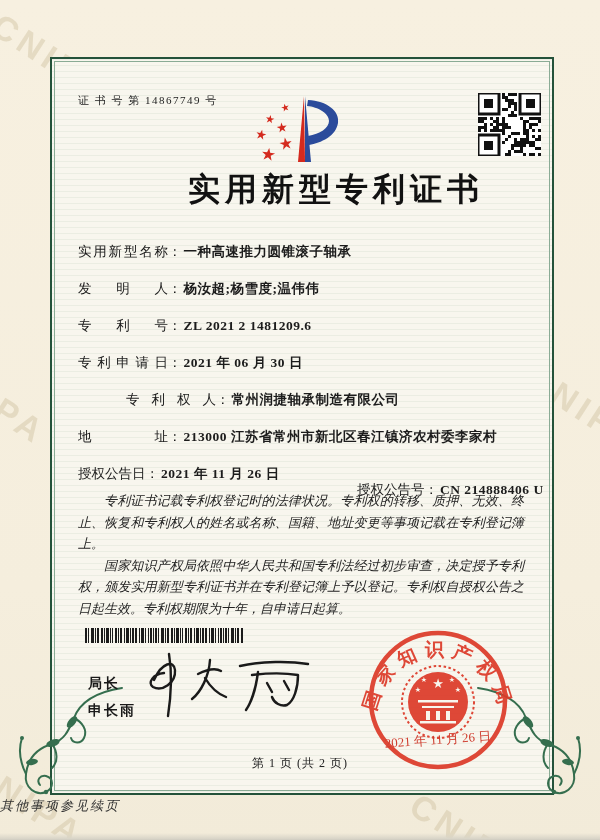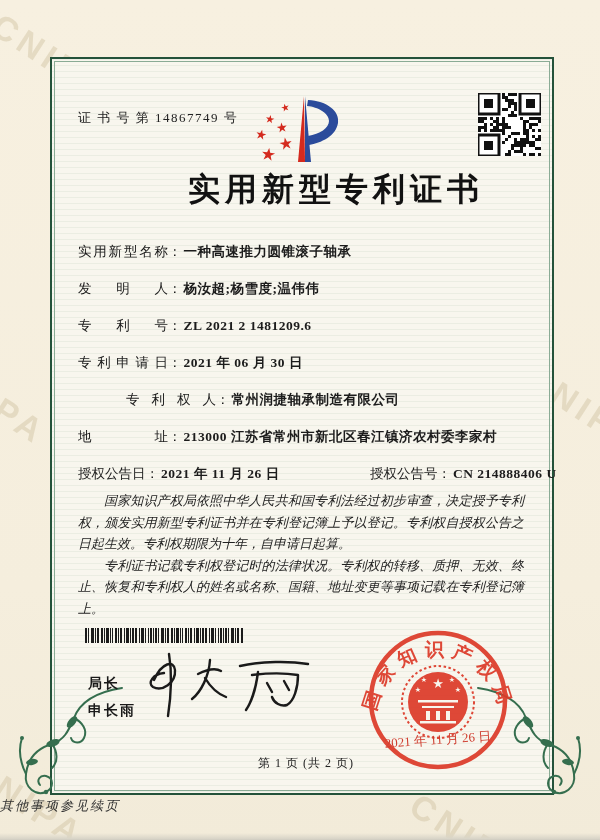--- a/index.html
+++ b/index.html
@@ -13,42 +13,42 @@
   .wm{position:absolute;font-family:"Liberation Sans","DejaVu Sans",sans-serif;
     font-weight:bold;font-size:34px;letter-spacing:5px;color:rgba(203,187,152,0.40);
     transform:rotate(33deg);transform-origin:left top;white-space:nowrap;pointer-events:none;}
   .wm.inner{color:rgba(190,190,165,0.38);}
   .frame{position:absolute;left:50px;top:57px;width:500px;height:734px;
     border:2px solid #24523a;
     background:
       repeating-linear-gradient(180deg,rgba(120,160,125,0.10) 0px,rgba(120,160,125,0.10) 1px,rgba(0,0,0,0) 1px,rgba(0,0,0,0) 6px),
       #f8f6ee;}
   .frame-inner{position:absolute;left:2px;top:2px;right:2px;bottom:2px;border:1px solid #8aab95;}
-  .cert-no{position:absolute;left:78px;top:109px;font-size:13px;letter-spacing:1.5px;color:#222;}
+  .cert-no{position:absolute;left:78px;top:93px;font-size:11px;letter-spacing:1.5px;color:#222;}
   .logo{position:absolute;left:253px;top:88px;width:100px;height:82px;}
   .qr{position:absolute;left:478px;top:93px;width:63px;height:63px;background:#fff;}
   .title{position:absolute;left:50px;top:168px;width:500px;text-align:center;
     font-size:32px;font-weight:bold;letter-spacing:5px;color:#111;margin-left:36px;}
   .fields{position:absolute;left:78px;top:243px;width:450px;font-size:13.5px;}
   .frow{position:absolute;left:0;white-space:nowrap;}
   .flabel{display:inline-block;width:90px;text-align:justify;text-align-last:justify;
     vertical-align:top;color:#1a1a1a;font-family:Liberation Serif, serif;}
   .fcolon{display:inline-block;margin:0 2px 0 0;}
   .fvalue{letter-spacing:0.5px;font-weight:bold;}
-  .grant2{position:absolute;left:279px;top:0;white-space:nowrap;margin-left:13px;}
+  .grant2{position:absolute;left:279px;top:16px;white-space:nowrap;}
   .paras{position:absolute;left:78px;top:490px;width:446px;font-size:13px;line-height:21.5px;
     text-align:justify;font-style:italic;color:#222;}
   .paras p{margin:0;text-indent:2em;}
   .barcode{position:absolute;left:85px;top:628px;width:160px;height:15px;}
   .signer{position:absolute;left:88px;top:670px;font-size:14px;font-weight:bold;
     letter-spacing:2px;color:#1a1a1a;line-height:27px;}
   .signature{position:absolute;left:138px;top:648px;width:185px;height:75px;}
   .seal{position:absolute;left:356px;top:618px;width:164px;height:164px;opacity:0.93;}
   .footer-page{position:absolute;left:50px;top:755px;width:500px;text-align:center;
-    font-size:12px;letter-spacing:1px;color:#222;padding-left:6px;}
+    font-size:12px;letter-spacing:1px;color:#222;}
   .footer-note{position:absolute;left:0;top:797px;width:600px;text-align:left;
     font-size:13px;font-style:italic;letter-spacing:2px;color:#333;}
   .flourish{position:absolute;width:112px;height:122px;}
   .flourish.bl{left:12px;top:682px;}
   .flourish.br{left:476px;top:682px;transform:scaleX(-1);}
 </style>
 </head>
 <body>
 
 <div class="page">
@@ -263,22 +263,22 @@
     </div>
     <div class="frow" style="top:222px;width:450px;">
       <span>授权公告日</span><span class="fcolon">：</span><span class="fvalue">2021 年 11 月 26 日</span>
       <span class="grant2">
         <span>授权公告号</span><span class="fcolon">：</span><span class="fvalue">CN 214888406 U</span>
       </span>
     </div>
   </div>
 
   <div class="paras">
+    <p>专利证书记载专利权登记时的法律状况。专利权的转移、质押、无效、终止、恢复和专利权人的姓名或名称、国籍、地址变更等事项记载在专利登记簿上。</p>
     <p>国家知识产权局依照中华人民共和国专利法经过初步审查，决定授予专利权，颁发实用新型专利证书并在专利登记簿上予以登记。专利权自授权公告之日起生效。专利权期限为十年，自申请日起算。</p>
-    <p>专利证书记载专利权登记时的法律状况。专利权的转移、质押、无效、终止、恢复和专利权人的姓名或名称、国籍、地址变更等事项记载在专利登记簿上。</p>
   </div>
 
   <svg class="barcode" id="barcode-svg" viewBox="0 0 160 15" preserveAspectRatio="none">
       <rect x="0" y="0" width="2" height="15" fill="#1b1b1b"></rect>
       <rect x="3" y="0" width="1" height="15" fill="#1b1b1b"></rect>
       <rect x="6" y="0" width="3" height="15" fill="#1b1b1b"></rect>
       <rect x="10" y="0" width="1" height="15" fill="#1b1b1b"></rect>
       <rect x="12" y="0" width="2" height="15" fill="#1b1b1b"></rect>
       <rect x="16" y="0" width="2" height="15" fill="#1b1b1b"></rect>
       <rect x="19" y="0" width="1" height="15" fill="#1b1b1b"></rect>

